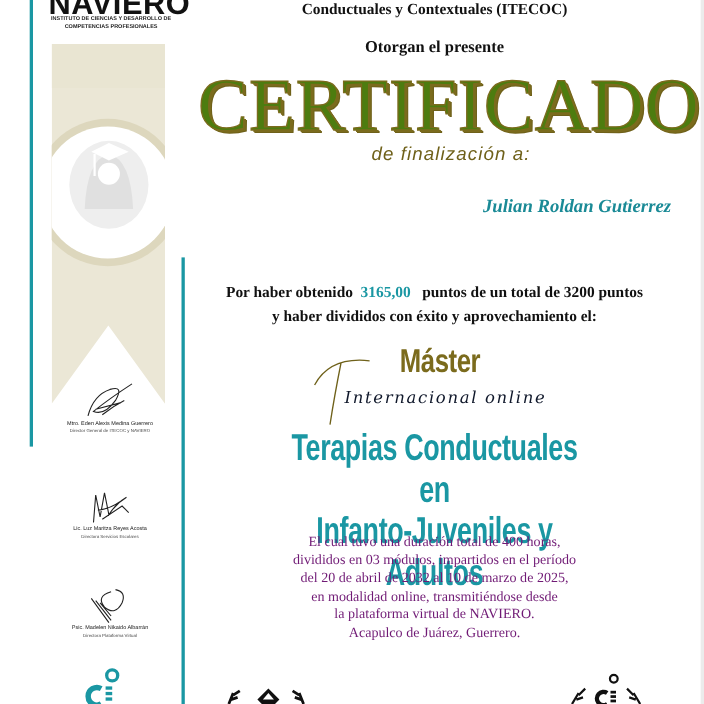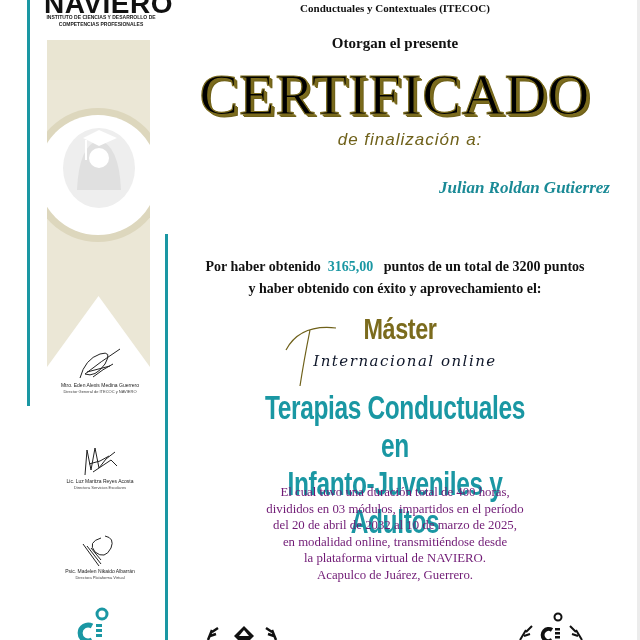--- a/index.html
+++ b/index.html
@@ -35,25 +35,25 @@
   .sig-name { font-size: 5px; color: #222; line-height: 7px; }
   .sig-role { font-size: 4px; color: #444; line-height: 6px; }
   .sig-1 { top: 344px; }
   .sig-2 { top: 440px; }
   .sig-3 { top: 530px; }
 
   .cie-logo { position: absolute; left: 76px; top: 606px; }
 
   
   .center { position: absolute; left: 180px; width: 430px; text-align: center; }
-  .org-line { top: 2px; font-weight: 700; font-size: 11px; color: #111; }
+  .org-line { top: 2px; font-weight: 700; font-size: 14px; color: #111; }
   .grant-line { top: 35px; font-weight: 700; font-size: 15px; color: #111; }
   .cert-title {
-    top: 64px; font-family: "Liberation Serif", serif; font-size: 58px; letter-spacing: 1px;
-    color: #000000; line-height: 62px;
+    top: 64px; font-family: "Liberation Serif", serif; font-size: 68px; letter-spacing: 1px;
+    color: #4d7c0f; line-height: 62px;
     -webkit-text-stroke: 1.2px #7b6b1d;
     text-shadow: 2px 2px 0 #7b6b1d, 3px 3px 0 #6f611a;
   }
   .cert-sub {
     top: 130px; left: 280px; width: 260px; font-family: Liberation Sans, sans-serif; font-style: italic;
     font-size: 17px; color: #6f611a; letter-spacing: 1px;
   }
   .recipient {
     top: 178px; font-style: italic; font-weight: 700; font-size: 17px; color: #1a8a96; text-align: right;
   }
@@ -139,21 +139,21 @@
   <div class="center cert-title">CERTIFICADO</div>
   <div class="center cert-sub">de finalización a:</div>
   <div class="center recipient">Julian Roldan Gutierrez</div>
 
   <div class="center points">
     <div>
       <span>Por haber obtenido</span>&nbsp;
       <span class="score">3165,00</span>&nbsp;&nbsp;
       <span>puntos de un total de 3200 puntos</span>
     </div>
-    <div>y haber obtenido con éxito y aprovechamiento el:</div>
+    <div>y haber divididos con éxito y aprovechamiento el:</div>
   </div>
 
   <svg class="intl-hook" width="60" height="70" viewBox="0 0 60 70">
     <path d="M6 30 Q20 4 56 8 M30 10 Q24 40 20 66" stroke="#6f611a" stroke-width="1.2" fill="none"></path>
   </svg>
   <div class="center master">Máster</div>
   <div class="center intl">Internacional online</div>
 
   <div class="center program">
     <div>Terapias Conductuales en</div>

